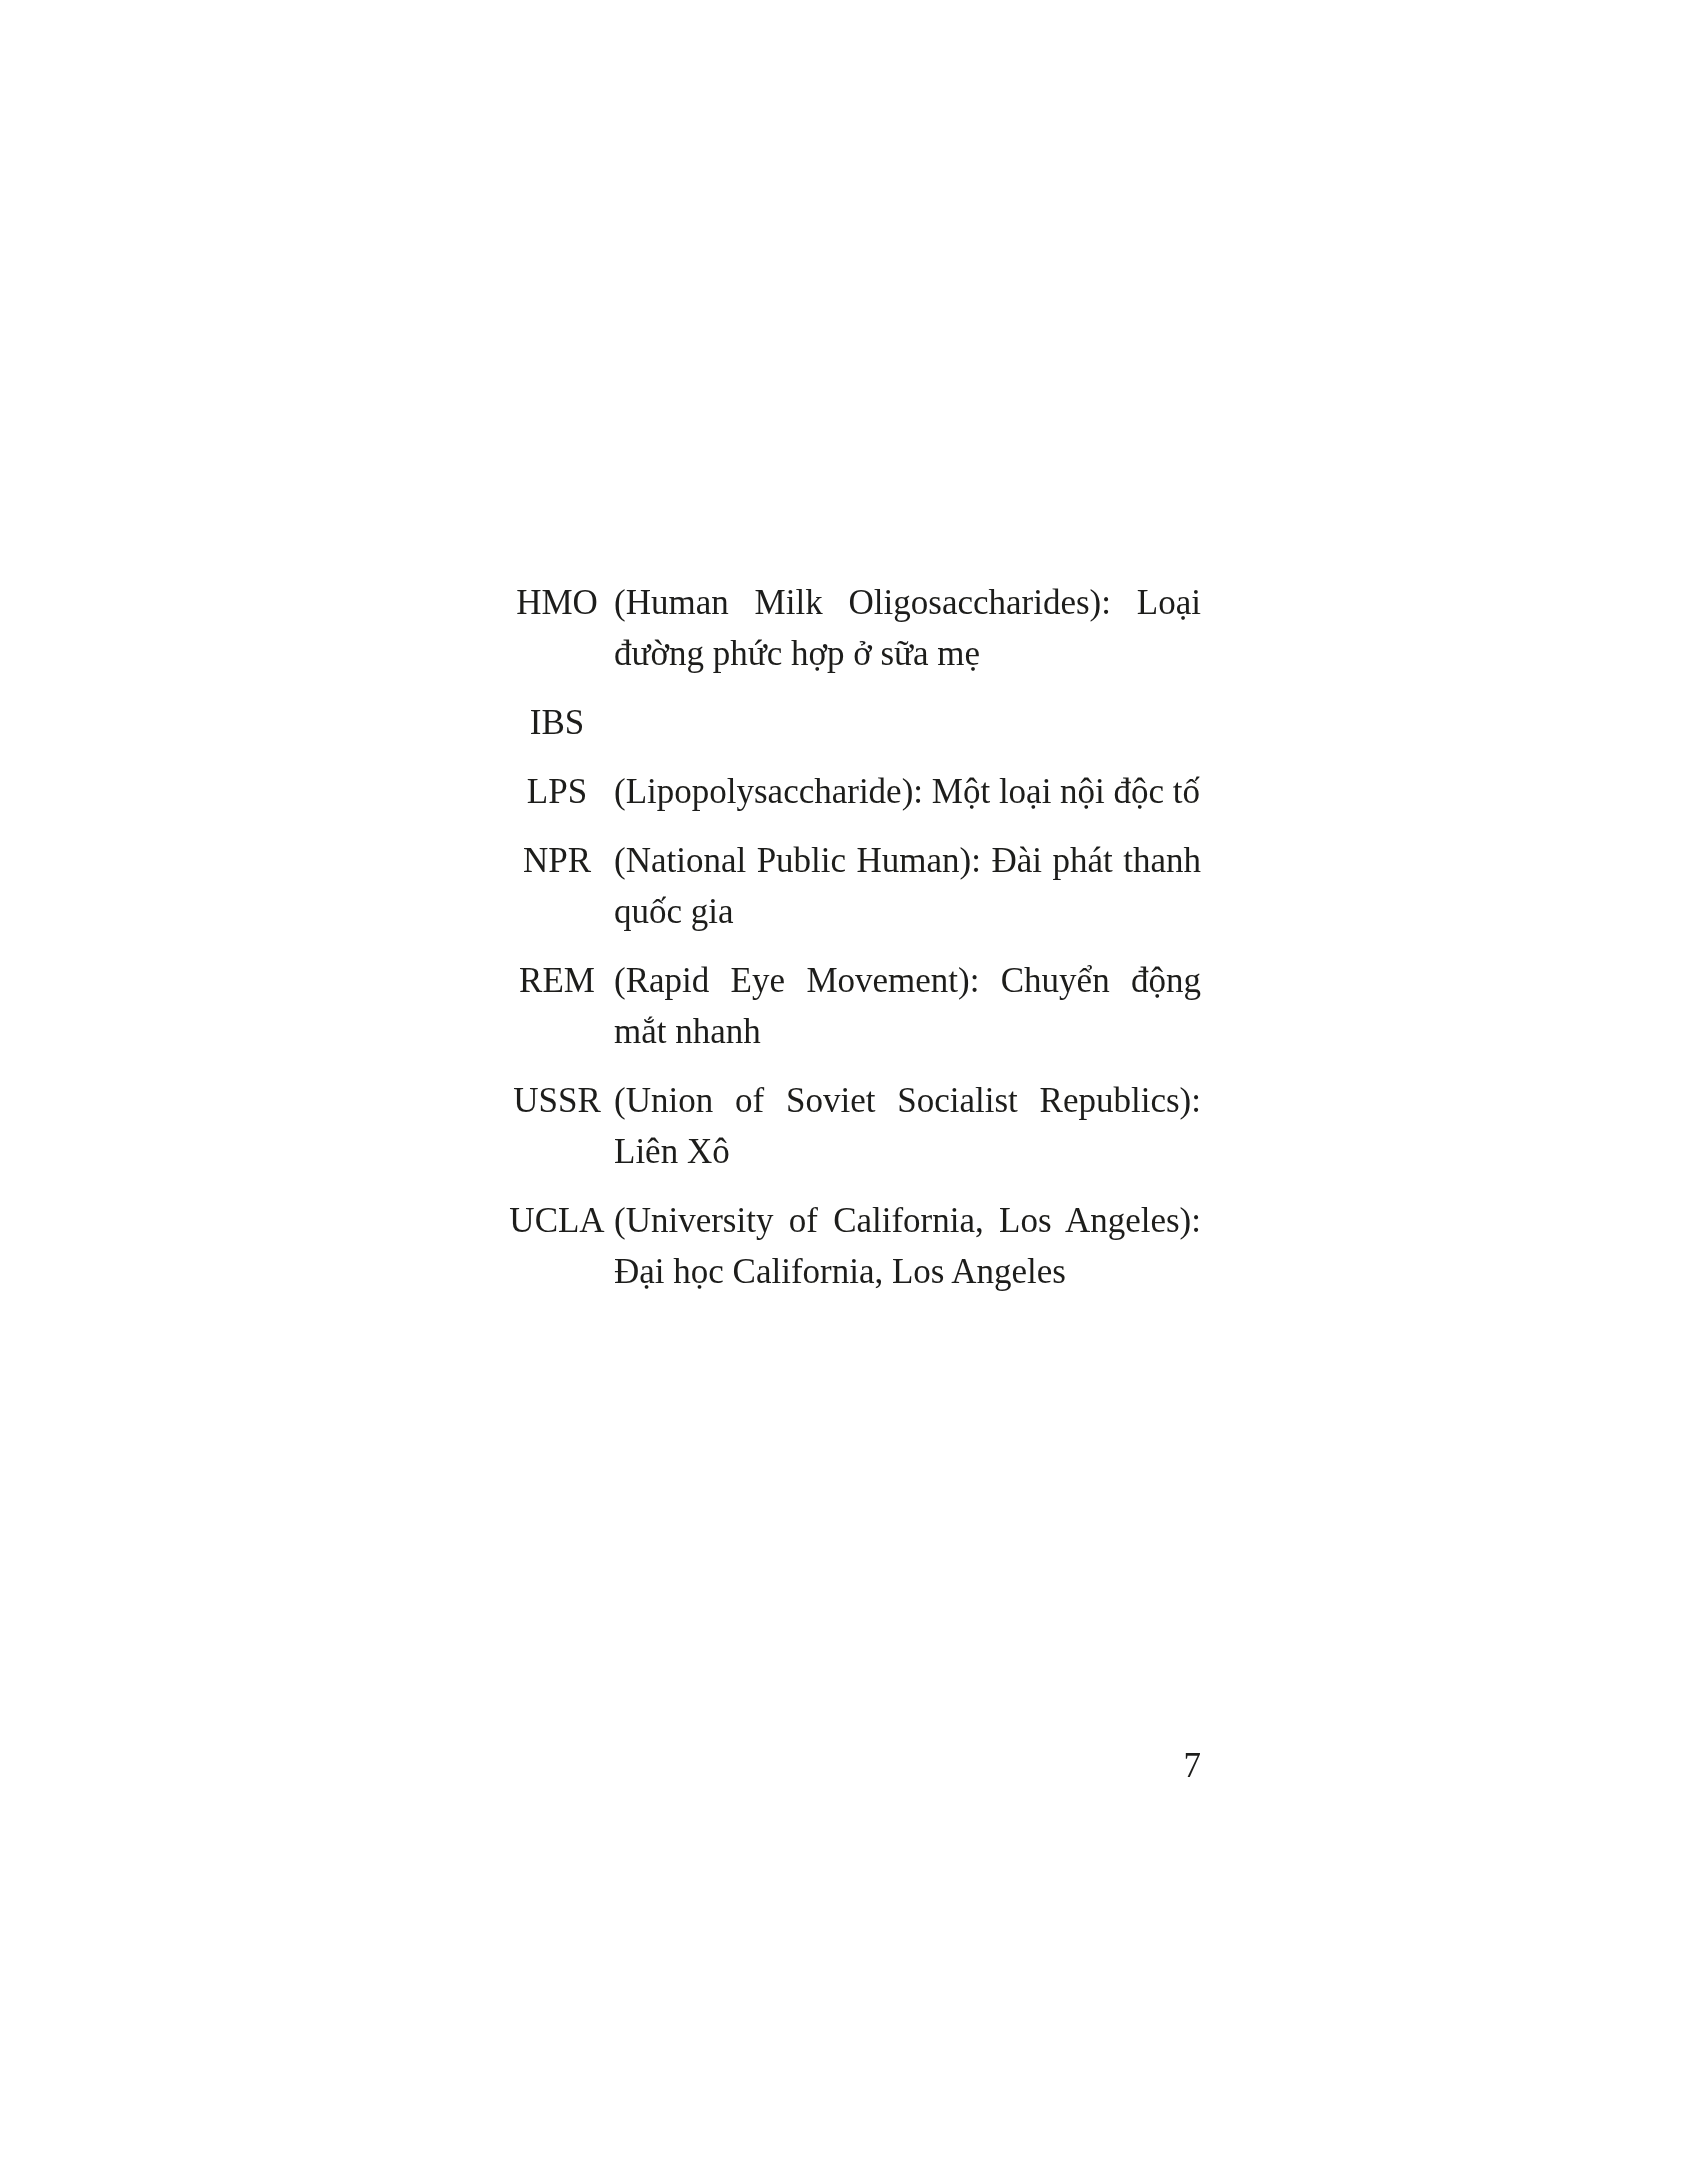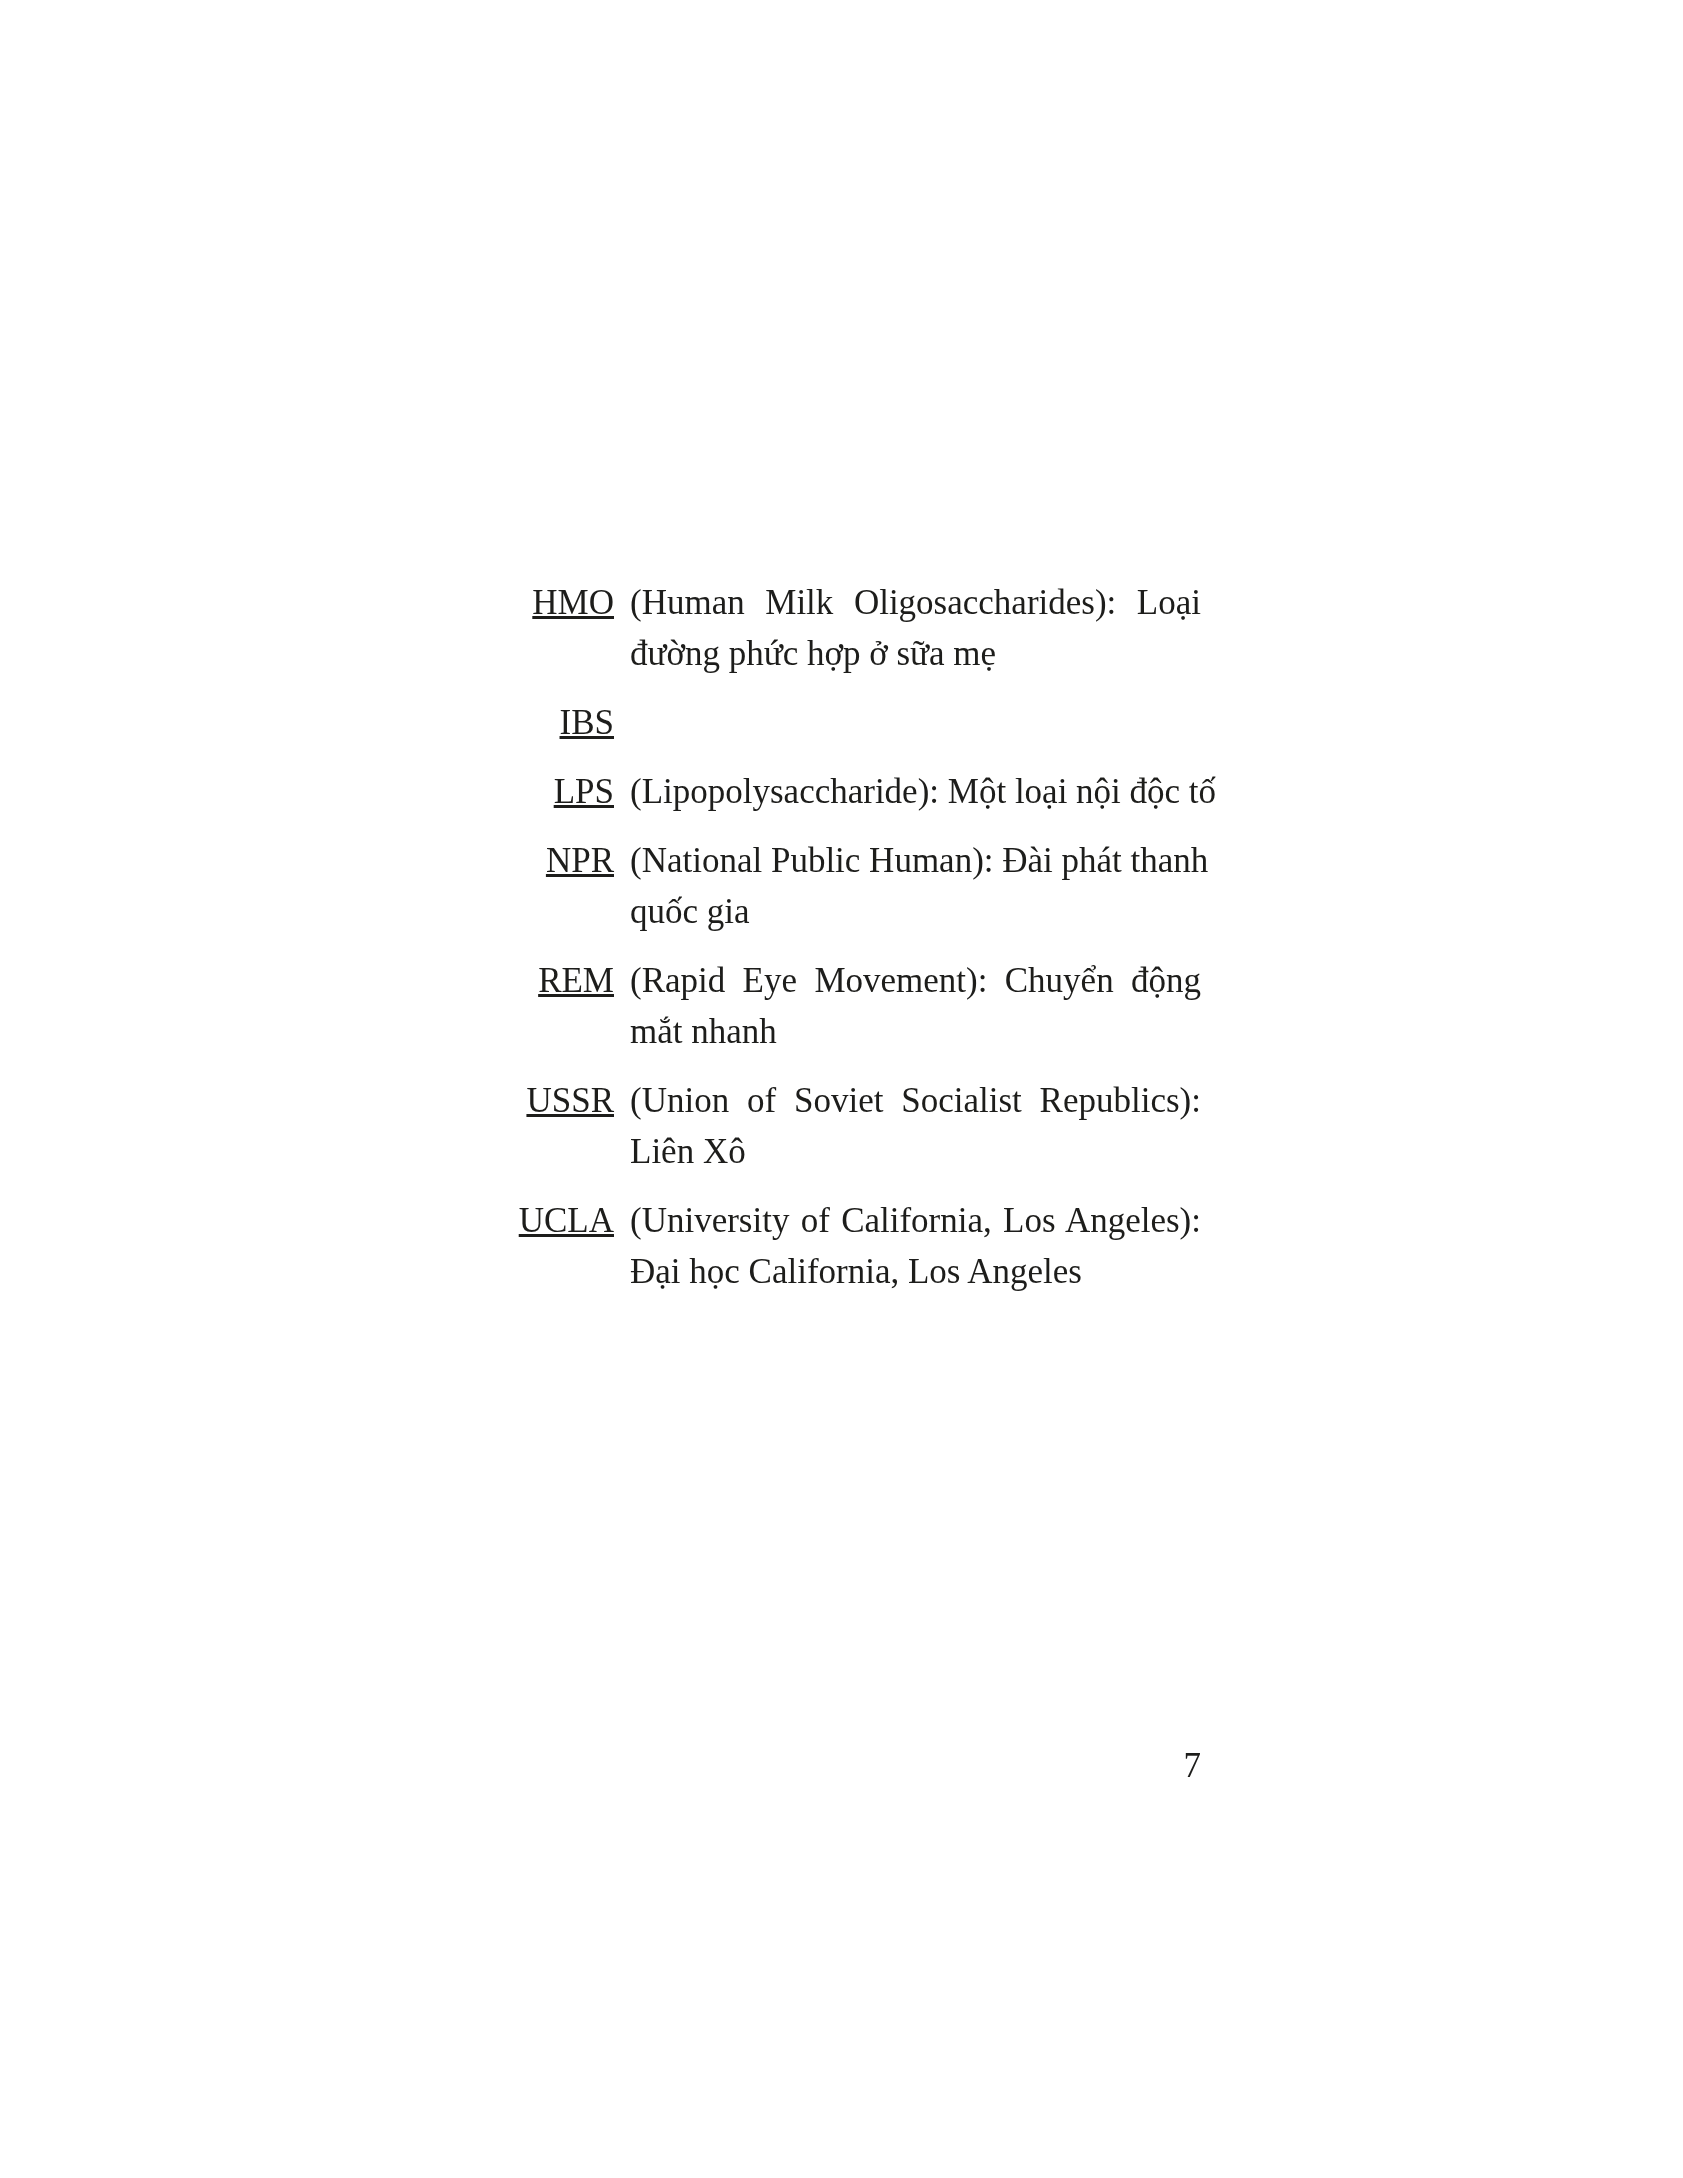--- a/index.html
+++ b/index.html
@@ -24,33 +24,31 @@
   }
   .entry {
     display: flex;
     align-items: flex-start;
     margin-bottom: 18px;
     font-size: 35px;
     line-height: 51px;
   }
   .term {
     flex: 0 0 114px;
-    text-align: right;
+    text-align: center;
     white-space: nowrap;
-    text-decoration: underline;
   }
   .def {
     flex: 1 1 auto;
     min-width: 0;
   }
   .def-line {
     white-space: nowrap;
     text-align: justify;
     text-align-last: justify;
-    margin-left: 16px;
   }
   .def-line.final {
     text-align: center;
     text-align-last: left;
   }
   .page-number {
     position: absolute;
     left: 500px;
     top: 1740px;
     width: 701px;

